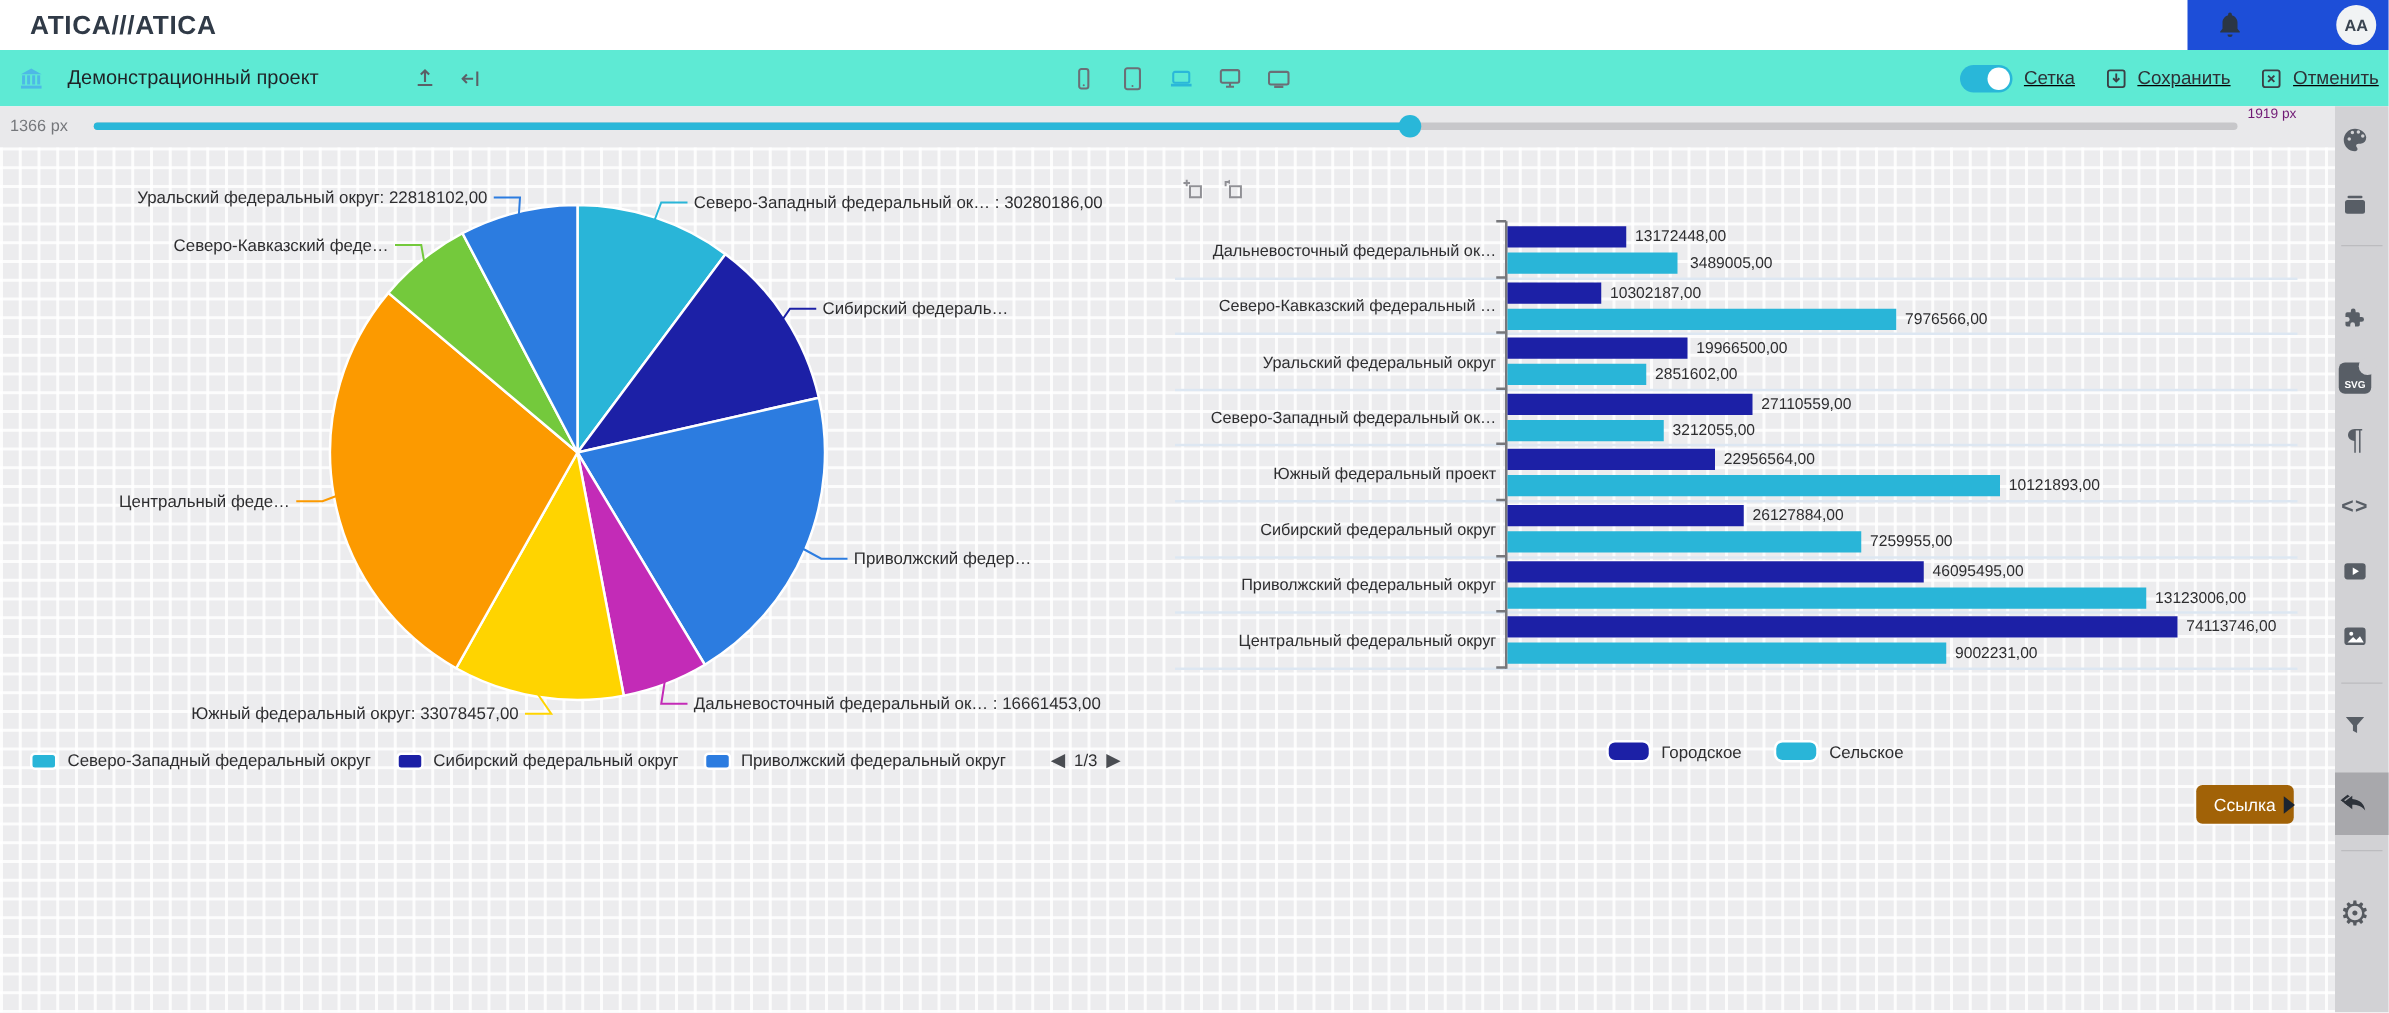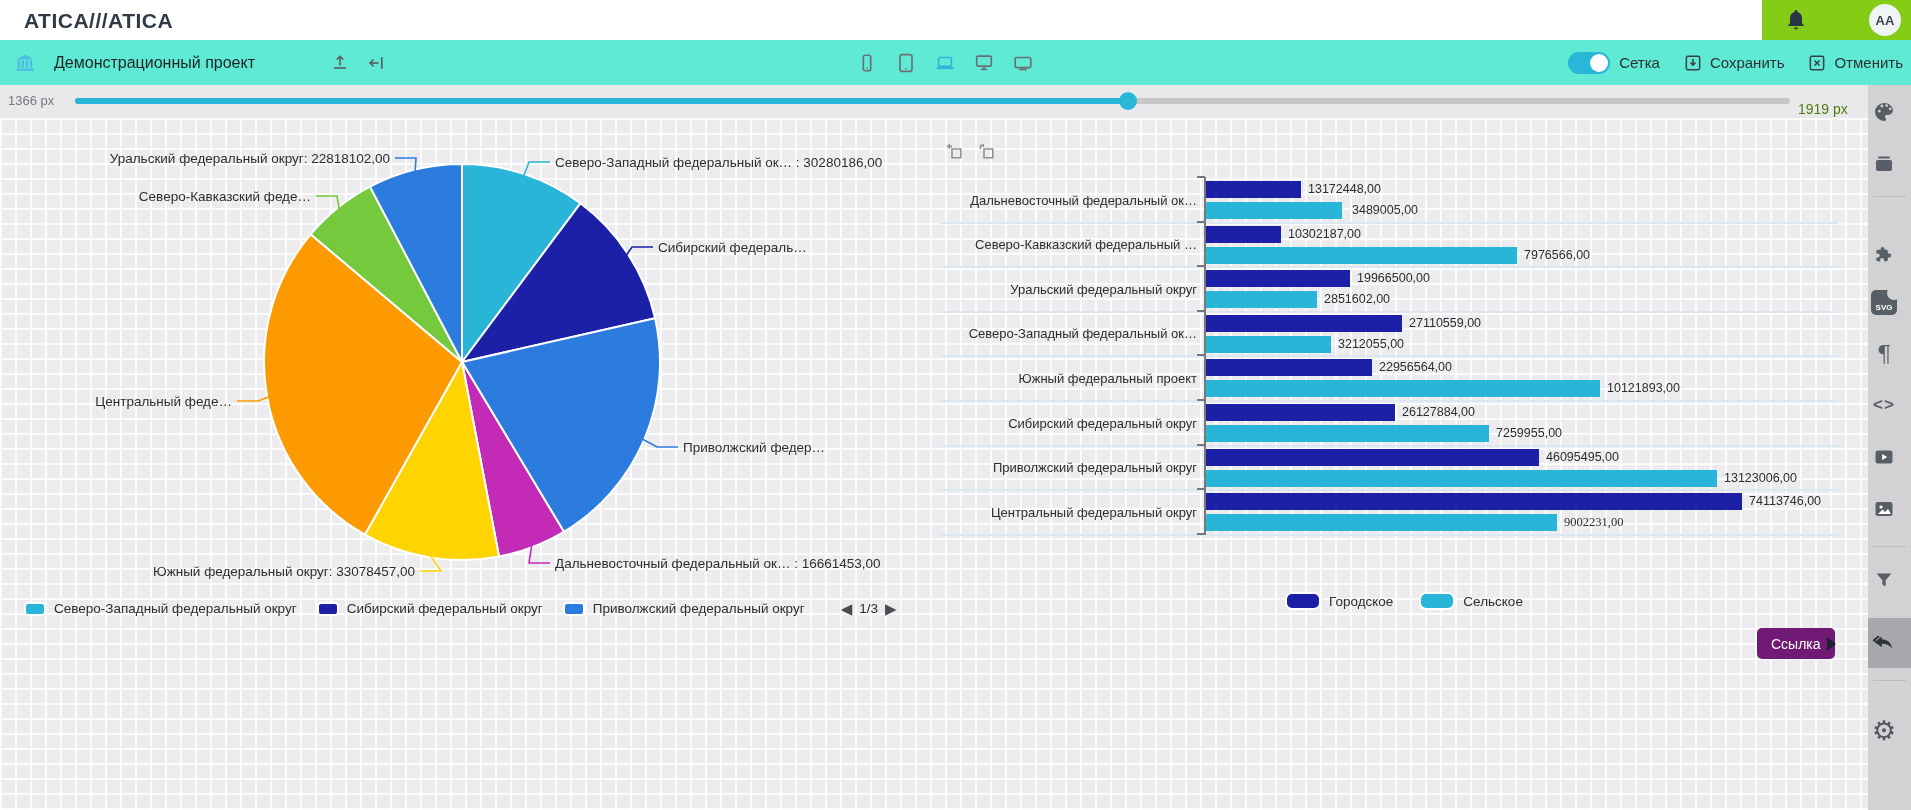--- a/index.html
+++ b/index.html
@@ -2,40 +2,40 @@
 <html><head>
 <meta charset="utf-8">
 <style>
   * { margin:0; padding:0; box-sizing:border-box; }
   html,body { width:1911px; height:810px; overflow:hidden; font-family:"Liberation Sans","DejaVu Sans",sans-serif; background:#fff; }
   #stage { position:relative; width:1911px; height:810px; background:#fff; }
 
   
   .header { position:absolute; left:0; top:0; width:1911px; height:40px; background:#ffffff; }
   .logo { position:absolute; left:24px; top:9px; font-size:21px; font-weight:bold; letter-spacing:.5px; color:#303a47; }
-  .hdr-right { position:absolute; right:0; top:0; width:149px; height:40px; background:#84cc16; display:flex; align-items:center; }
+  .hdr-right { position:absolute; right:0; top:0; width:161px; height:40px; background:#1d4ed8; display:flex; align-items:center; }
   .bell { position:absolute; left:22px; top:8px; width:24px; height:24px; }
   .avatar { position:absolute; right:10px; top:4px; width:32px; height:32px; border-radius:50%; background:#f1f3f4; color:#3a4450; font-size:13px; font-weight:bold; display:flex; align-items:center; justify-content:center; }
 
   
   .toolbar { position:absolute; left:0; top:40px; width:1911px; height:45px; background:#5eead4; }
   .tb-left { position:absolute; left:14px; top:0; height:45px; display:flex; align-items:center; gap:14px; }
   .proj-title { font-size:16px; color:#1f2226; margin-left:4px; }
   .tb-icon { width:22px; height:22px; display:flex; align-items:center; justify-content:center; color:#5b6067; }
   .devices { position:absolute; left:856px; top:0; height:45px; display:flex; align-items:center; gap:17px; }
-  .tb-right { position:absolute; right:8px; top:0; height:45px; display:flex; align-items:center; gap:9px; }
+  .tb-right { position:absolute; right:8px; top:0; height:45px; display:flex; align-items:center; gap:9px;text-decoration:underline; }
   .toggle { width:42px; height:22px; border-radius:11px; background:#29b7d9; position:relative; }
   .toggle .knob { position:absolute; right:2px; top:2px; width:18px; height:18px; border-radius:50%; background:#fff; }
   .tb-label { font-size:15px; color:#2d3136; }
   .tb-btn { display:flex; align-items:center; gap:7px; margin-left:14px; }
 
   
   .slider-row { position:absolute; left:0; top:85px; width:1868px; height:33px; background:#e9e9eb; }
   .slider-min { position:absolute; left:8px; top:8px; font-size:13px; color:#75777b; }
-  .slider-max { position:absolute; left:1798px; top:16px; font-size:14px; color:#4d7c0f; }
+  .slider-max { position:absolute; left:1798px; top:0; font-size:11px; color:#701a75; }
   .track { position:absolute; left:75px; top:13px; width:1715px; height:6px; border-radius:3px; background:#c7c7ca; }
   .track-fill { position:absolute; left:0; top:0; height:6px; border-radius:3px; background:#29b7d9; }
   .knob2 { position:absolute; top:-6px; width:18px; height:18px; border-radius:50%; background:#29b7d9; }
 
   
   .canvas { position:absolute; left:0; top:118px; width:1868px; height:692px; background-color:#ececee;
     background-image:linear-gradient(to right, rgba(255,255,255,.85) 2px, transparent 2px),
                      linear-gradient(to bottom, rgba(255,255,255,.85) 2px, transparent 2px);
     background-size:15px 15px; }
 
@@ -44,21 +44,21 @@
   .sb-icon { position:absolute; left:0; width:32px; height:30px; display:flex; align-items:center; justify-content:center; color:#585e66; }
   .sb-divider { position:absolute; left:5px; width:33px; border-top:1px solid #bcbcbf; }
   .sb-active { position:absolute; left:0; width:43px; height:50px; background:#a8a8ac; }
   .svg-badge { width:26px; height:25px; background:#585e66; border-radius:5px; position:relative; color:#fff; font-size:8px; font-weight:bold; display:flex; align-items:flex-end; justify-content:center; padding-bottom:3px; }
   .svg-badge::after { content:""; position:absolute; right:-4px; top:-4px; width:14px; height:14px; border-radius:50%; background:#d2d2d5; }
   .pilcrow { font-size:23px; color:#585e66; font-family:"DejaVu Serif",serif; }
   .codeglyph { font-size:17px; font-weight:bold; color:#585e66; letter-spacing:1px; }
   .gear { font-size:27px; color:#55595f; }
 
   
-  .tooltip { position:absolute; left:1757px; top:628px; height:31px; background:#701a75; color:#fff; font-size:14px;
+  .tooltip { position:absolute; left:1757px; top:628px; height:31px; background:#a16207; color:#fff; font-size:14px;
     border-radius:5px; display:flex; align-items:center; padding:0 14px; }
   .tooltip::after { content:""; position:absolute; right:-8px; top:9px; border:7px solid transparent; border-left:9px solid #1b2430; }
 
   
   .pie-widget { position:absolute; left:30px; top:115px; width:930px; height:530px; }
   .pie-label { position:absolute; white-space:nowrap; font-size:13.5px; color:#2e2e30; }
 
   .pie-legend { position:absolute; left:24px; top:601px; display:flex; gap:20px; }
   .legend-item { display:flex; align-items:center; gap:8px; }
   .legend-swatch { width:22px; height:14px; border-radius:4px; border:2px solid #fff; }
@@ -298,21 +298,21 @@
         <div class="bar-val" style="left: 556px; top: 285px;">7259955,00</div>
         <div class="bar-cat" style="top: 308.6px;">Приволжский федеральный округ</div>
         <div class="bar-seg" style="left: 266px; top: 308.6px; width: 333px; background: rgb(28, 32, 166);"></div>
         <div class="bar-val" style="left: 606px; top: 308.6px;">46095495,00</div>
         <div class="bar-seg" style="left: 266px; top: 329.6px; width: 511px; background: rgb(41, 181, 216);"></div>
         <div class="bar-val" style="left: 784px; top: 329.6px;">13123006,00</div>
         <div class="bar-cat" style="top: 353.2px;">Центральный федеральный округ</div>
         <div class="bar-seg" style="left: 266px; top: 353.2px; width: 536px; background: rgb(28, 32, 166);"></div>
         <div class="bar-val" style="left: 809px; top: 353.2px;">74113746,00</div>
         <div class="bar-seg" style="left: 266px; top: 374.2px; width: 351px; background: rgb(41, 181, 216);"></div>
-        <div class="bar-val" style="left: 624px; top: 374.2px; font-family: Liberation Serif, serif;">9002231,00</div>
+        <div class="bar-val" style="left: 624px; top: 374.2px;">9002231,00</div>
       </div>
     <div class="bar-legend">
         <span class="legend-item">
           <span class="legend-swatch" style="background: rgb(28, 32, 166);"></span>
           <span class="legend-label">Городское</span>
         </span>
         <span class="legend-item">
           <span class="legend-swatch" style="background: rgb(41, 181, 216);"></span>
           <span class="legend-label">Сельское</span>
         </span>

